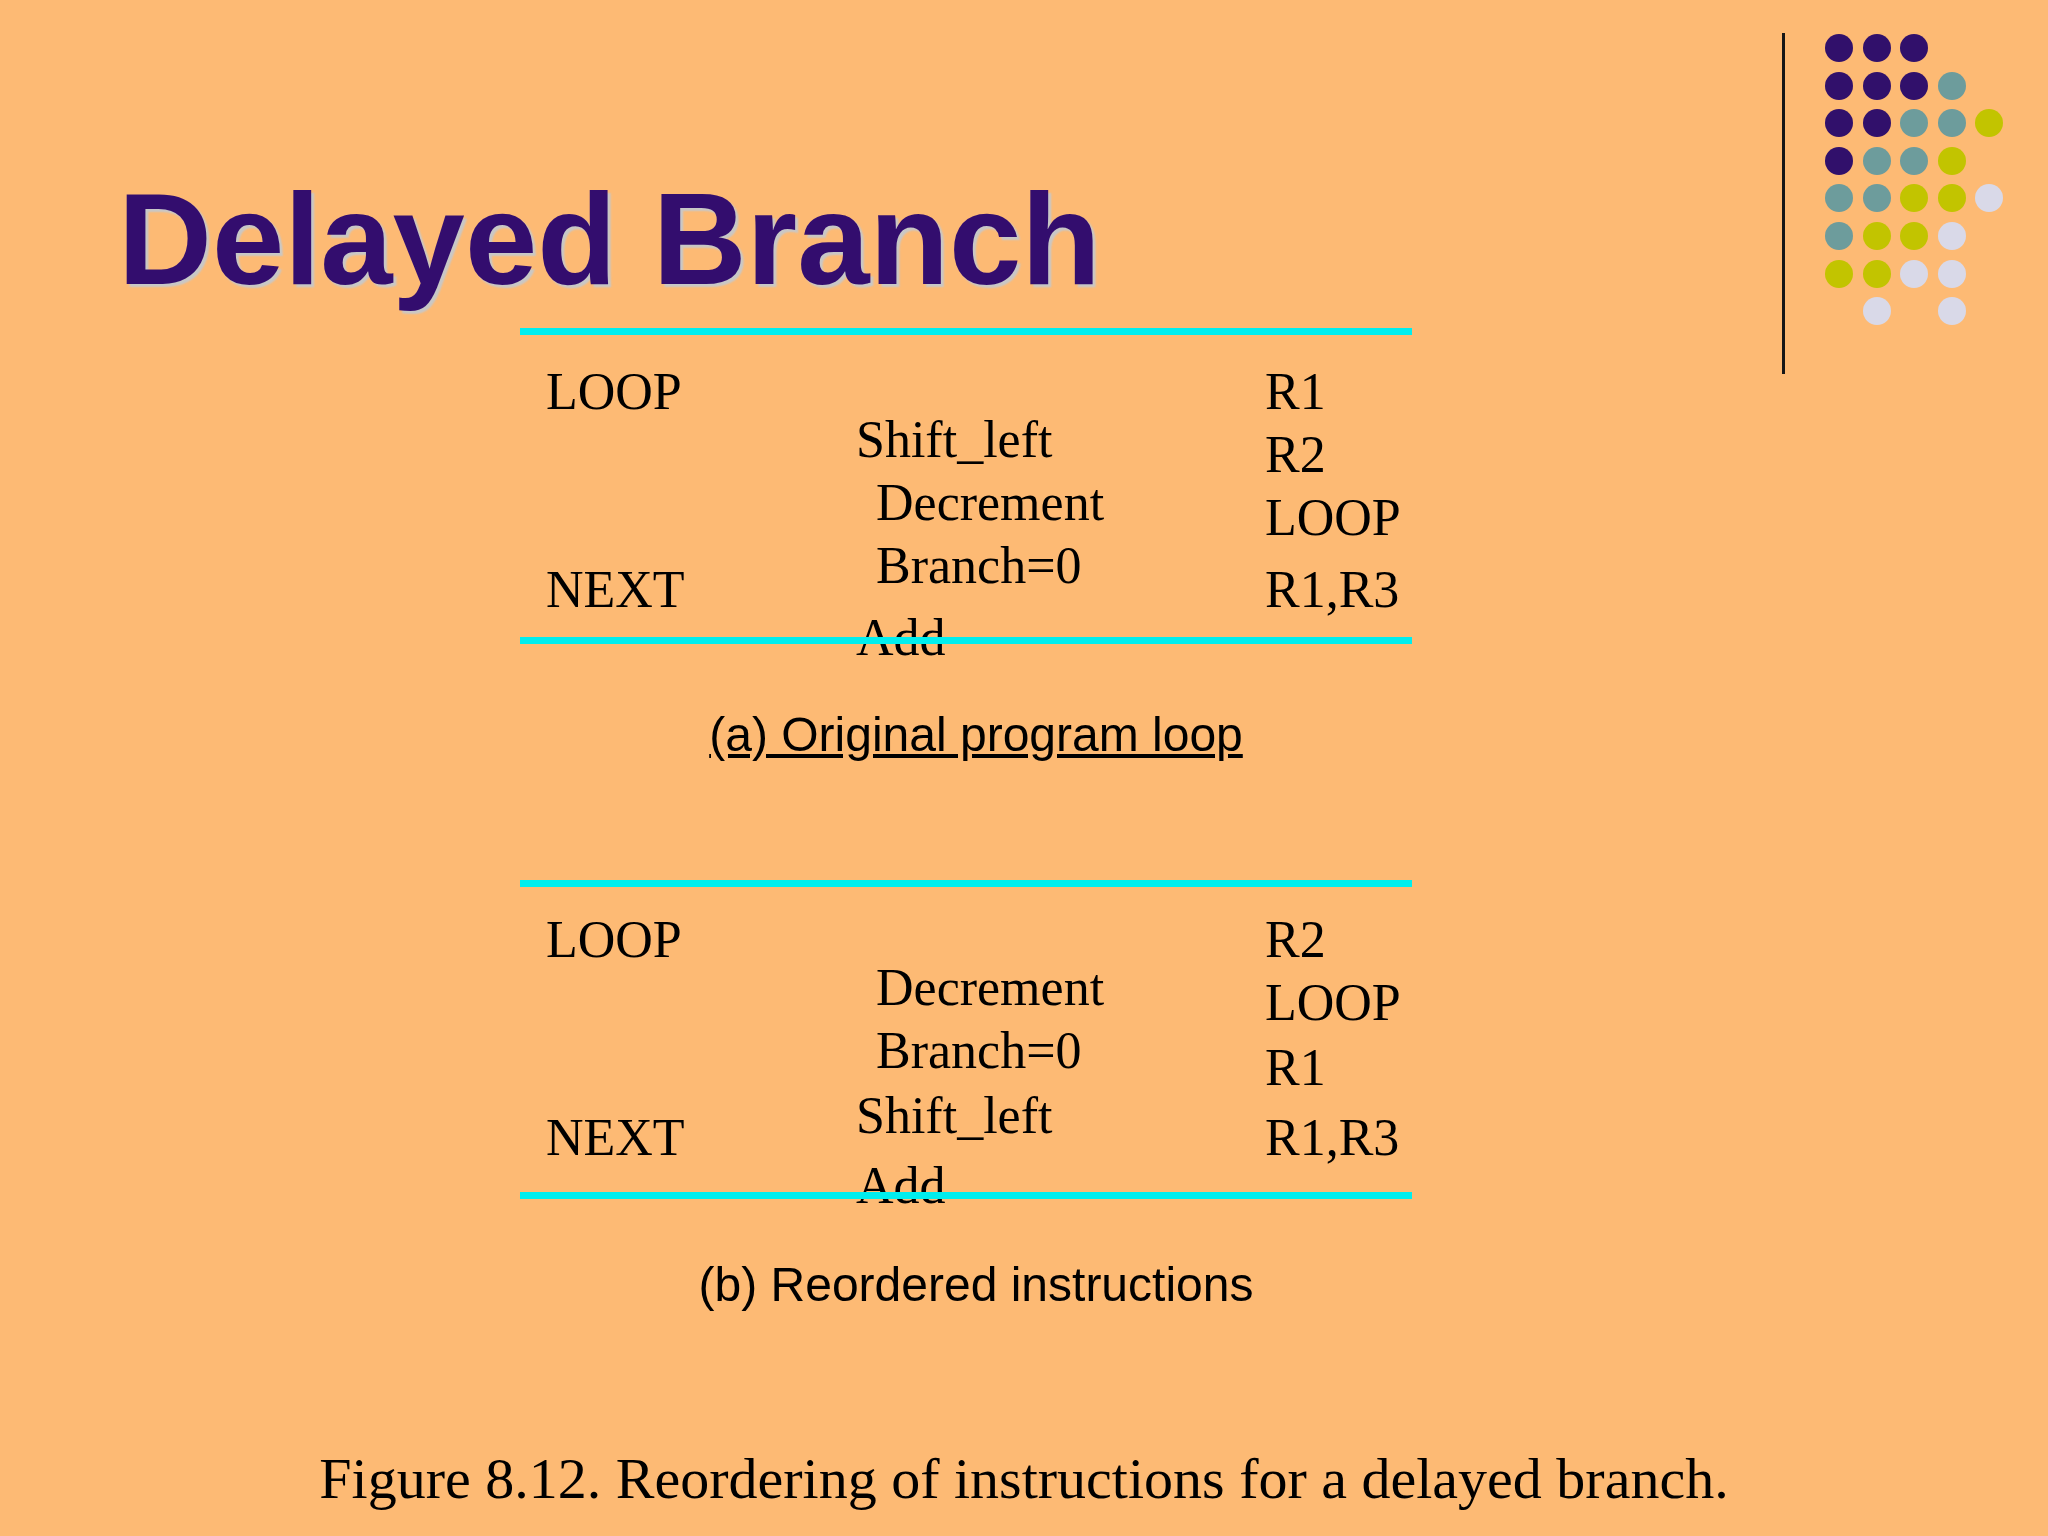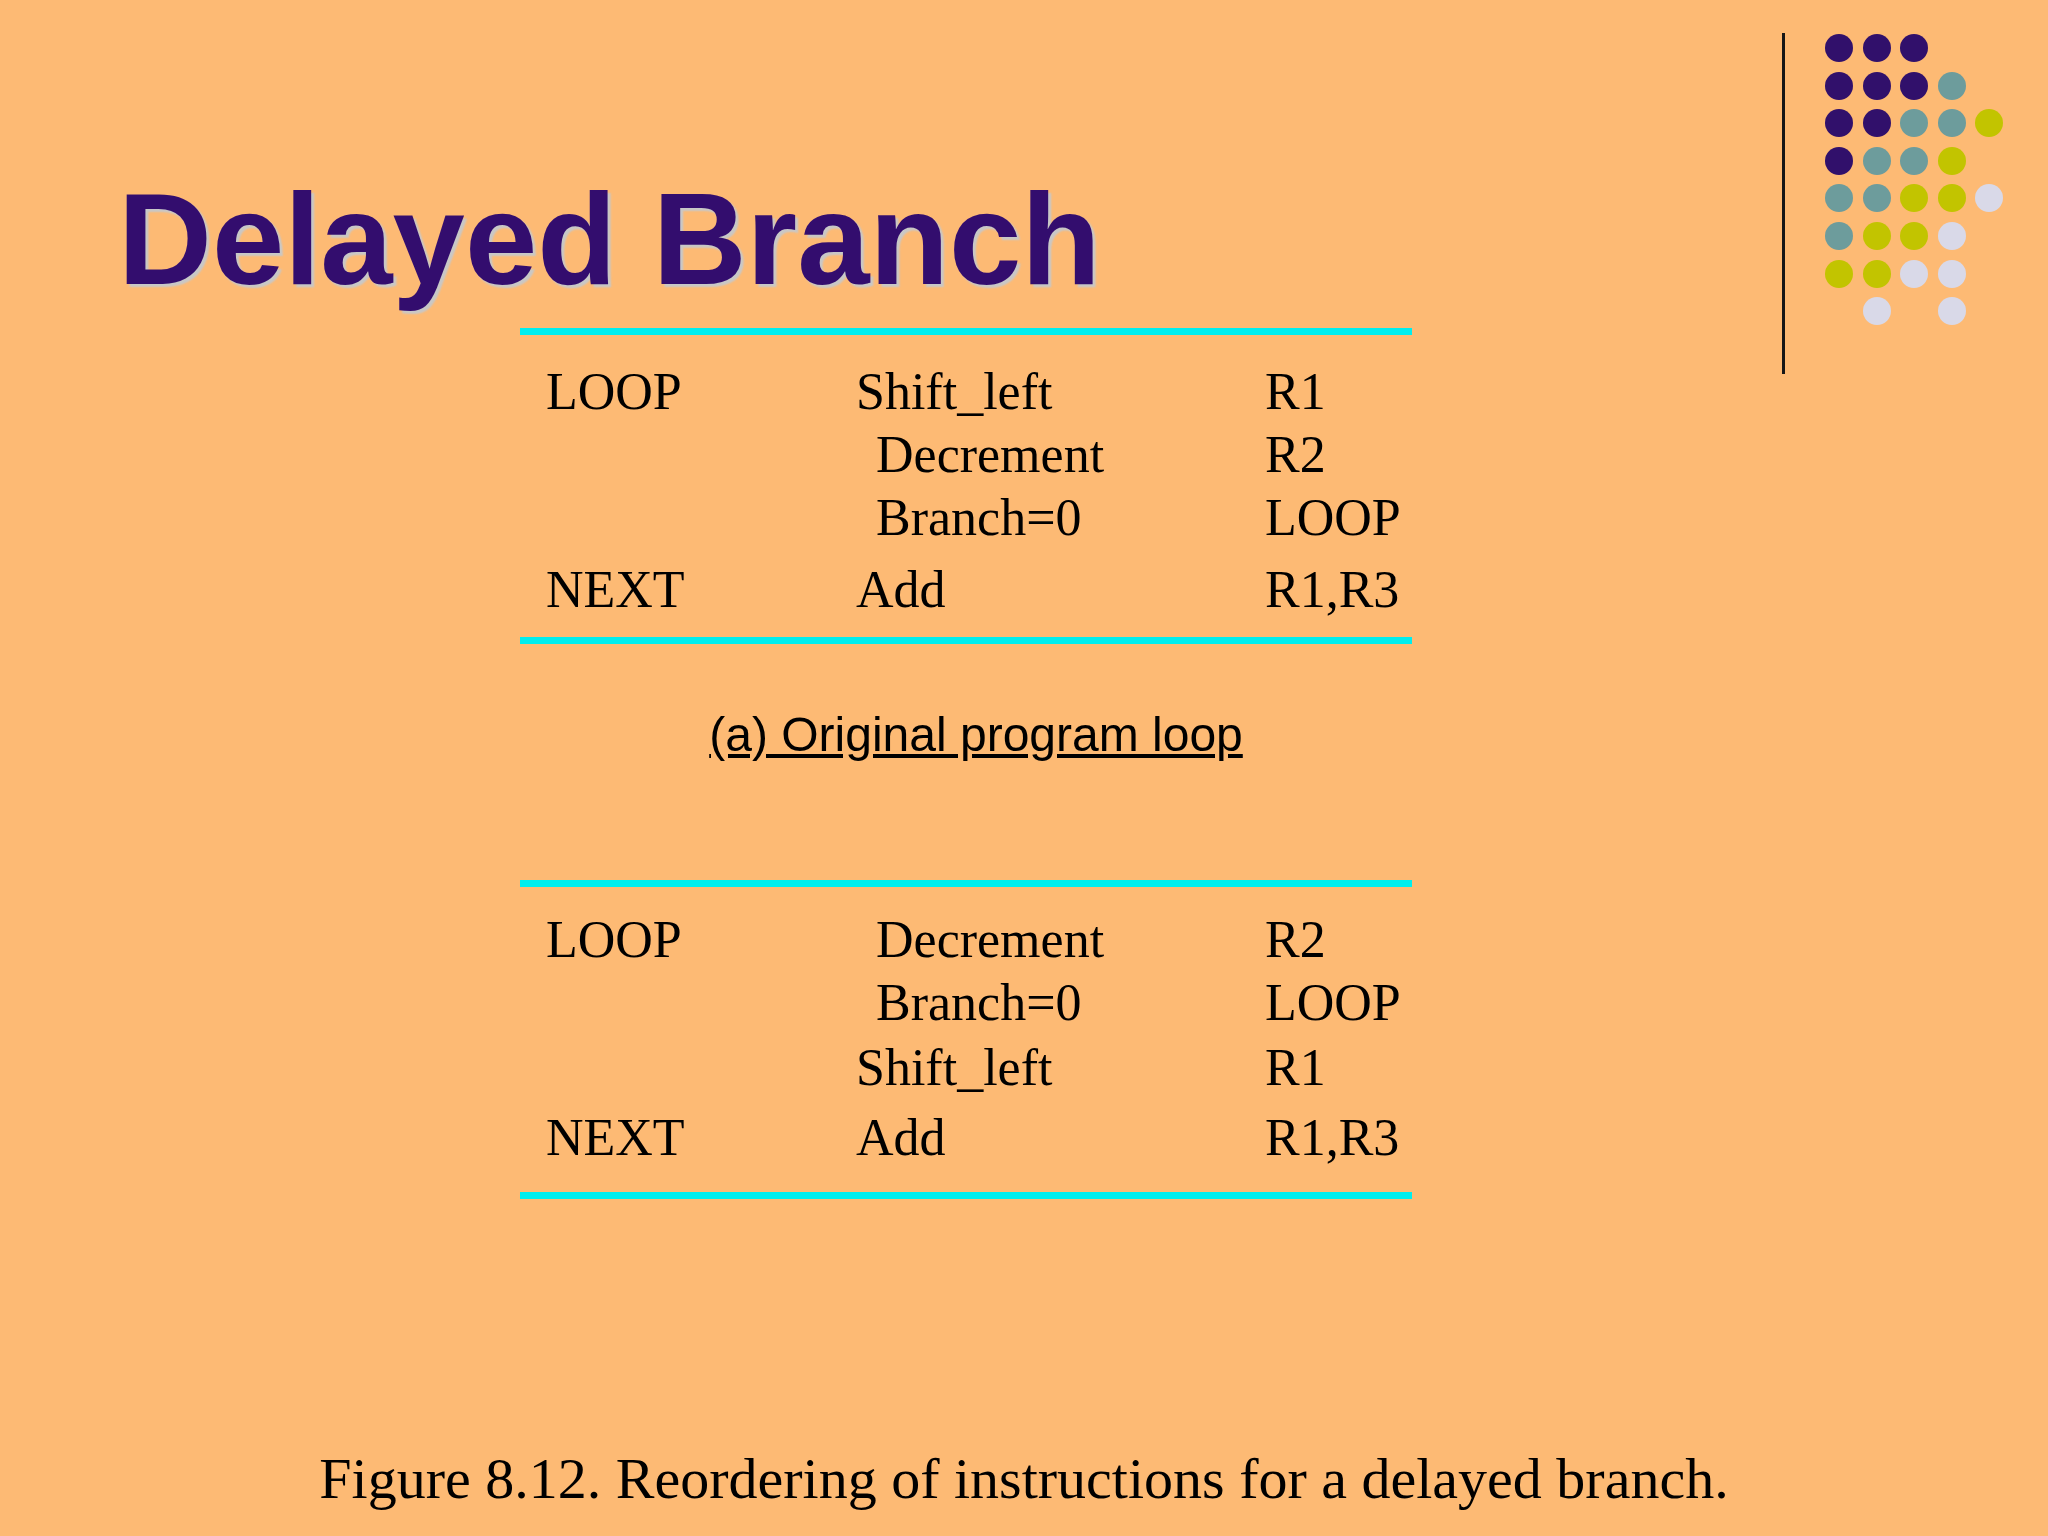--- a/index.html
+++ b/index.html
@@ -26,21 +26,21 @@
     font-family:"Liberation Serif",serif;font-size:52px;color:#000;
   }
   .box-a{top:328px;height:316px;}
   .box-b{top:880px;height:319px;}
   .rule{position:absolute;left:0;width:892px;height:7px;background:var(--line-color,#00EEEE);}
   .rule-top{top:0;}
   .box-a .rule-bottom{top:309px;}
   .box-b .rule-bottom{top:312px;}
   .cell{position:absolute;line-height:54px;white-space:nowrap;}
   .c1{left:26px;}
-  .c2{left:336px;}
+  .c2{left:336px;margin-top:48px;}
   .c2.ind{left:356px;}
   .c3{left:745px;}
   .box-a .r0{top:37px;} .box-a .r1{top:100px;} .box-a .r2{top:163px;} .box-a .r3{top:235px;}
   .box-b .r0{top:33px;} .box-b .r1{top:96px;}  .box-b .r2{top:161px;} .box-b .r3{top:231px;}
   .caption{
     position:absolute;left:520px;width:912px;text-align:center;
     font-family:"Liberation Sans",sans-serif;font-size:48px;line-height:54px;color:#000;
     white-space:nowrap;
   }
   .cap-a{top:708px;text-decoration:underline;}
@@ -118,16 +118,17 @@
     <span class="cell c2 ind r1">Branch=0</span>
     <span class="cell c3 r1">LOOP</span>
     <span class="cell c2 r2">Shift_left</span>
     <span class="cell c3 r2">R1</span>
     <span class="cell c1 r3">NEXT</span>
     <span class="cell c2 r3">Add</span>
     <span class="cell c3 r3">R1,R3</span>
     <div class="rule rule-bottom"></div>
   </div>
 
+  <div class="caption cap-b">(b) Reordered instructions</div>
 
   <div class="figcaption">Figure 8.12. Reordering of instructions for a delayed branch.</div>
 
 </div>
 
 </body></html>

